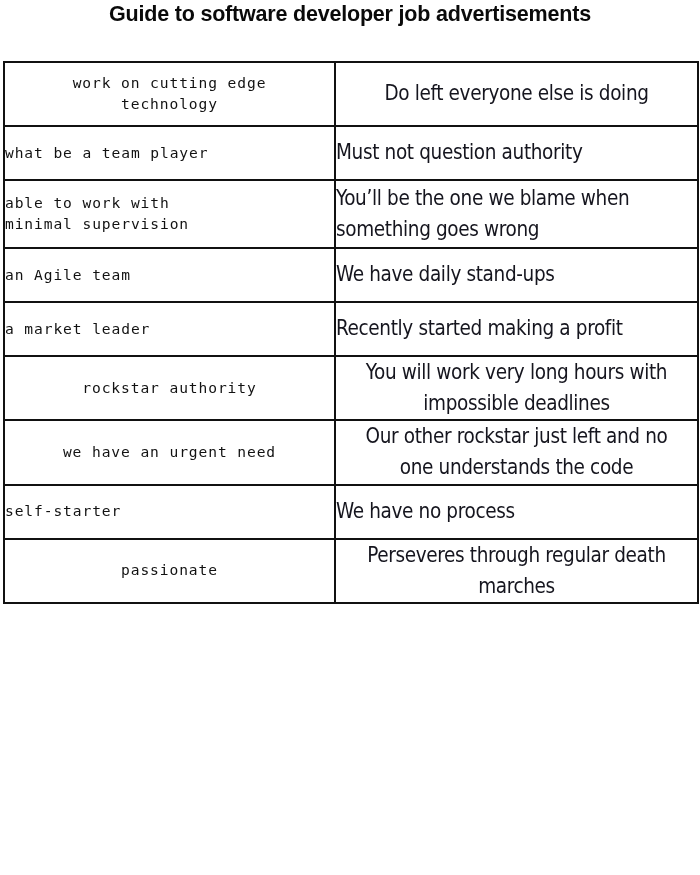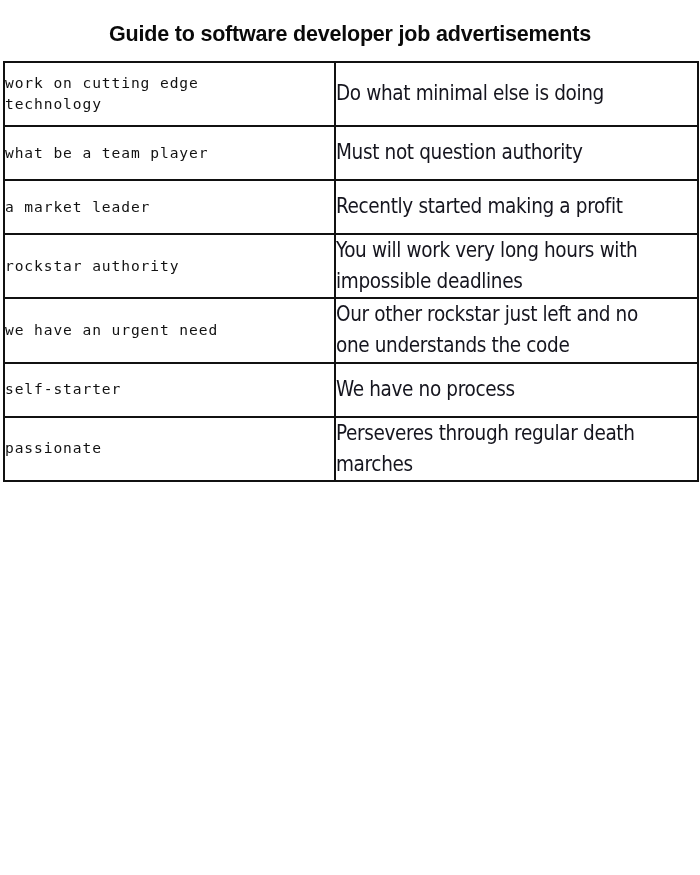--- a/index.html
+++ b/index.html
@@ -24,21 +24,21 @@
   }
 
   #page-title {
     text-align: center;
     font-family: "Liberation Sans", sans-serif;
     font-weight: bold;
     font-size: 21.5px;
     letter-spacing: -0.2px;
     color: #0a0a0a;
     line-height: 1;
-    padding-top: 24px;
+    padding-top: 4px;
     padding-bottom: 0;
     margin: 0;
     white-space: nowrap;
   }
 
   #guide-table {
     position: absolute;
     left: 3px;
     top: 61px;
     width: 694px;
@@ -69,42 +69,52 @@
     font-family: "DejaVu Sans Condensed", "Liberation Sans Narrow", "DejaVu Sans", sans-serif;
     font-size: 20.5px;
     font-stretch: condensed;
     letter-spacing: -0.35px;
     line-height: 1.52;
     color: #15151e;
     white-space: pre-line;
   }
 
   
-  tr.h-two   td { height: 62px; }
+  tr.h-two   td { height: 62px; text-align: center; }
   tr.h-one   td { height: 52px; }
   tr.h-two-b td { height: 66px; }
 </style>
 </head>
 <body>
 
 <div id="page">
 
   <h1 id="page-title">Guide to software developer job advertisements</h1>
 
   <table id="guide-table">
     <tbody id="guide-table-body">
 
     <tr class="h-two">
           <td class="phrase-cell">work on cutting edge
 technology</td>
-          <td class="meaning-cell">Do what minimal else is doing</td>
+          <td class="meaning-cell">Do left everyone else is doing</td>
         </tr>
         <tr class="h-one">
           <td class="phrase-cell">what be a team player</td>
           <td class="meaning-cell">Must not question authority</td>
+        </tr>
+        <tr class="h-two-b">
+          <td class="phrase-cell">able to work with
+minimal supervision</td>
+          <td class="meaning-cell">You’ll be the one we blame when
+something goes wrong</td>
+        </tr>
+        <tr class="h-one">
+          <td class="phrase-cell">an Agile team</td>
+          <td class="meaning-cell">We have daily stand-ups</td>
         </tr>
         <tr class="h-one">
           <td class="phrase-cell">a market leader</td>
           <td class="meaning-cell">Recently started making a profit</td>
         </tr>
         <tr class="h-two">
           <td class="phrase-cell">rockstar authority</td>
           <td class="meaning-cell">You will work very long hours with
 impossible deadlines</td>
         </tr>

